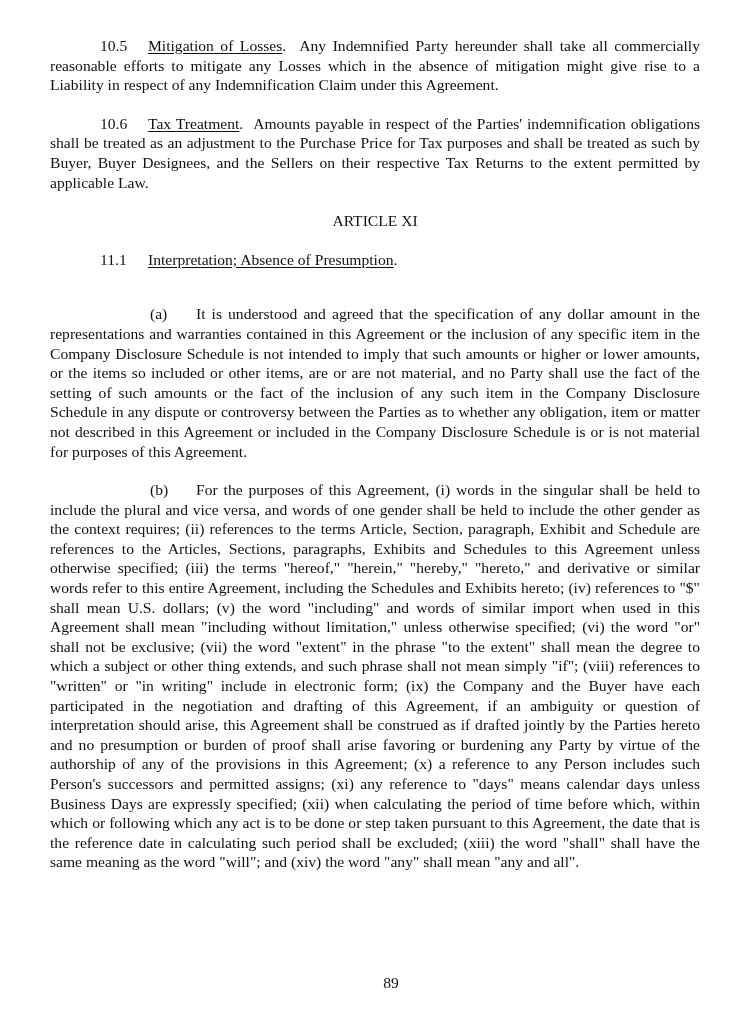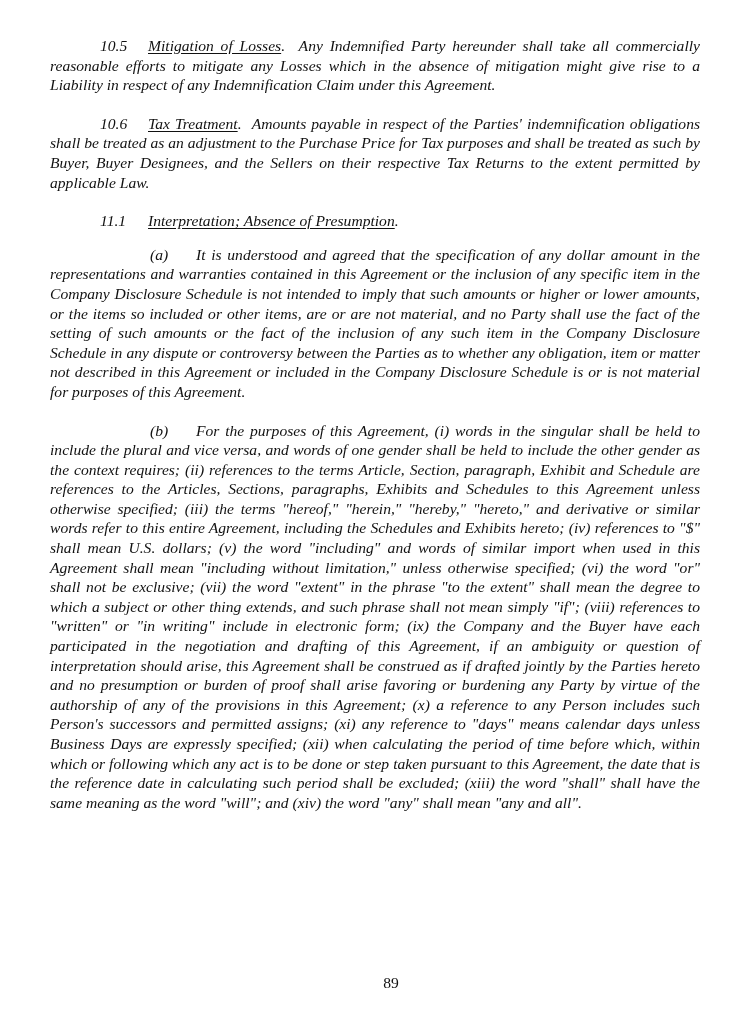--- a/index.html
+++ b/index.html
@@ -11,33 +11,32 @@
       font-family: "Liberation Serif", "DejaVu Serif", serif;
       color: #111111;
     }
     .page {
       position: absolute;
       left: 50px;
       top: 36px;
       width: 650px;
       font-size: 15.6px;
       line-height: 19.6px;
-      font-style: italic;
     }
     p { margin: 0; text-align: justify; }
     .para { margin-bottom: 19px; }
     .indent1 { text-indent: 50px; }
     .indent2 { text-indent: 100px; }
     .num { display: inline-block; }
     .num.sec { width: 48px; text-indent: 0; }
     .num.sub { width: 46px; text-indent: 0; }
     .u { text-decoration: underline; text-underline-offset: 2px; }
     .center { text-align: center; }
     .heading { margin-bottom: 19px; }
-    .sec-heading { margin-left: 50px; margin-bottom: 14px; text-align: left; }
+    .sec-heading { margin-left: 50px; margin-bottom: 35px; text-align: left; }
     .page-number {
       position: absolute;
       top: 974px;
       left: 16px;
       width: 750px;
       text-align: center;
       font-size: 15.6px;
     }
   </style>
 </head>
@@ -46,20 +45,21 @@
 <div class="page">
 
   <p class="para indent1">
     <span class="num sec">10.5</span><span class="u">Mitigation of Losses</span><span>.</span>&nbsp;&nbsp;<span>Any Indemnified Party hereunder shall take all commercially reasonable efforts to mitigate any Losses which in the absence of mitigation might give rise to a Liability in respect of any Indemnification Claim under this Agreement.</span>
   </p>
 
   <p class="para indent1">
     <span class="num sec">10.6</span><span class="u">Tax Treatment</span><span>.</span>&nbsp;&nbsp;<span>Amounts payable in respect of the Parties' indemnification obligations shall be treated as an adjustment to the Purchase Price for Tax purposes and shall be treated as such by Buyer, Buyer Designees, and the Sellers on their respective Tax Returns to the extent permitted by applicable Law.</span>
   </p>
 
+  <p class="center heading">ARTICLE XI</p>
 
 
   <p class="sec-heading">
     <span class="num sec">11.1</span><span class="u">Interpretation; Absence of Presumption</span><span>.</span>
   </p>
 
   <p class="para indent2">
     <span class="num sub">(a)</span><span>It is understood and agreed that the specification of any dollar amount in the representations and warranties contained in this Agreement or the inclusion of any specific item in the Company Disclosure Schedule is not intended to imply that such amounts or higher or lower amounts, or the items so included or other items, are or are not material, and no Party shall use the fact of the setting of such amounts or the fact of the inclusion of any such item in the Company Disclosure Schedule in any dispute or controversy between the Parties as to whether any obligation, item or matter not described in this Agreement or included in the Company Disclosure Schedule is or is not material for purposes of this Agreement.</span>
   </p>
 

